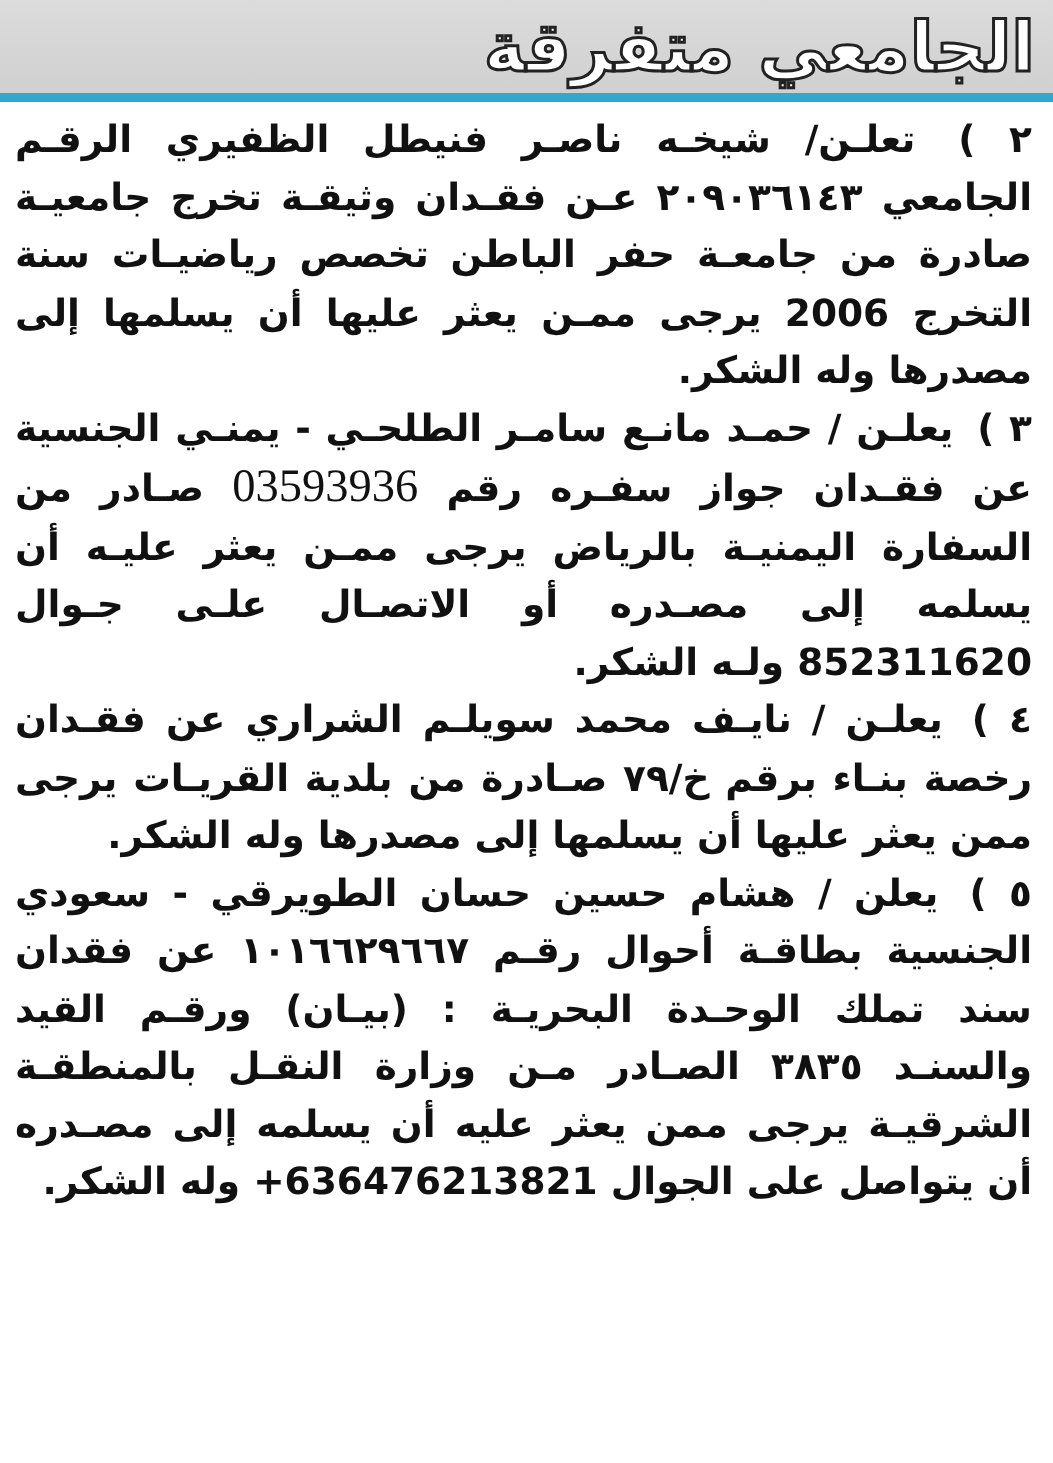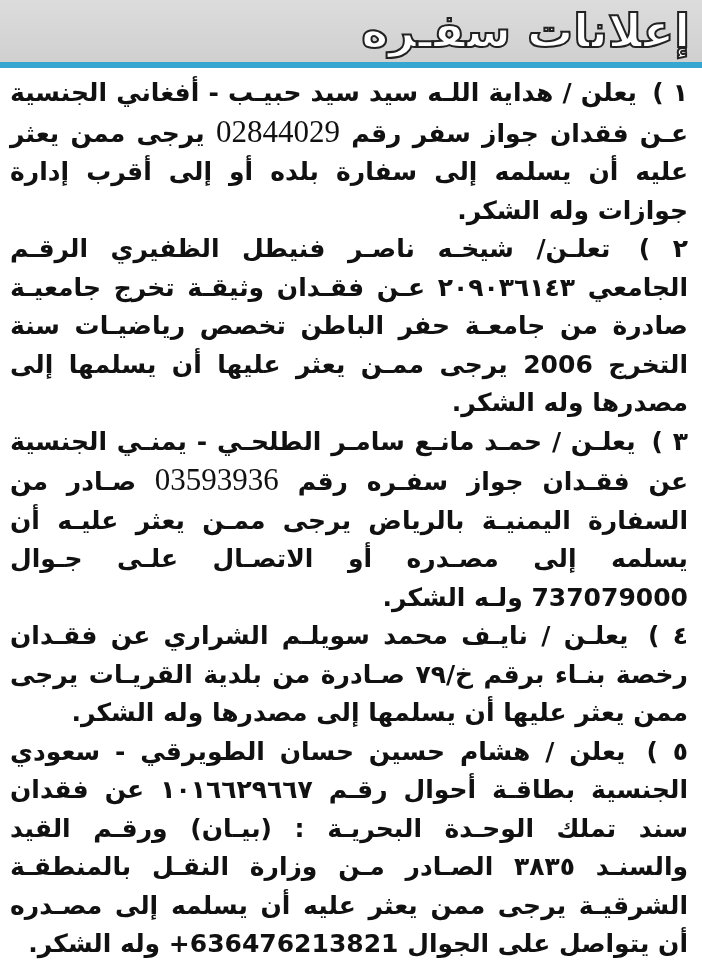--- a/index.html
+++ b/index.html
@@ -47,40 +47,34 @@
     font-weight: normal;
     font-size: 31px;
     direction: ltr;
     unicode-bidi: embed;
   }
 </style>
 </head>
 <body>
 
 <div class="header">
-  <div class="header-title">إعلانات سفـره</div>
+  <div class="header-title">الجامعي متفرقة</div>
 </div>
 <div class="header-rule"></div>
 
 <div class="body">
-  <p class="ad">
-    <span class="num">١ )</span>
-    <span>يعلن / هداية اللـه سيد سيد حبيـب - أفغاني الجنسية عـن فقدان جواز سفر رقم</span>
-    <span class="latin-num">02844029</span>
-    <span>يرجى ممن يعثر عليه أن يسلمه إلى سفارة بلده أو إلى أقرب إدارة جوازات وله الشكر.</span>
-  </p>
   <p class="ad">
     <span class="num">٢ )</span>
     <span>تعلـن/ شيخـه ناصـر فنيطل الظفيري الرقـم الجامعي ٢٠٩٠٣٦١٤٣ عـن فقـدان وثيقـة تخرج جامعيـة صادرة من جامعـة حفر الباطن تخصص رياضيـات سنة التخرج 2006 يرجى ممـن يعثر عليها أن يسلمها إلى مصدرها وله الشكر.</span>
   </p>
   <p class="ad">
     <span class="num">٣ )</span>
     <span>يعلـن / حمـد مانـع سامـر الطلحـي - يمنـي الجنسية عن فقـدان جواز سفـره رقم</span>
     <span class="latin-num">03593936</span>
-    <span>صـادر من السفارة اليمنيـة بالرياض يرجى ممـن يعثر عليـه أن يسلمه إلى مصـدره أو الاتصـال علـى جـوال 737079000 ولـه الشكر.</span>
+    <span>صـادر من السفارة اليمنيـة بالرياض يرجى ممـن يعثر عليـه أن يسلمه إلى مصـدره أو الاتصـال علـى جـوال 852311620 ولـه الشكر.</span>
   </p>
   <p class="ad">
     <span class="num">٤ )</span>
     <span>يعلـن / نايـف محمد سويلـم الشراري عن فقـدان رخصة بنـاء برقم خ/٧٩ صـادرة من بلدية القريـات يرجى ممن يعثر عليها أن يسلمها إلى مصدرها وله الشكر.</span>
   </p>
   <p class="ad">
     <span class="num">٥ )</span>
     <span>يعلن / هشام حسين حسان الطويرقي - سعودي الجنسية بطاقـة أحوال رقـم ١٠١٦٦٢٩٦٦٧ عن فقدان سند تملك الوحـدة البحريـة : (بيـان) ورقـم القيد والسنـد ٣٨٣٥ الصـادر مـن وزارة النقـل بالمنطقـة الشرقيـة يرجى ممن يعثر عليه أن يسلمه إلى مصـدره أن يتواصل على الجوال 636476213821+ وله الشكر.</span>
   </p>
 </div>

